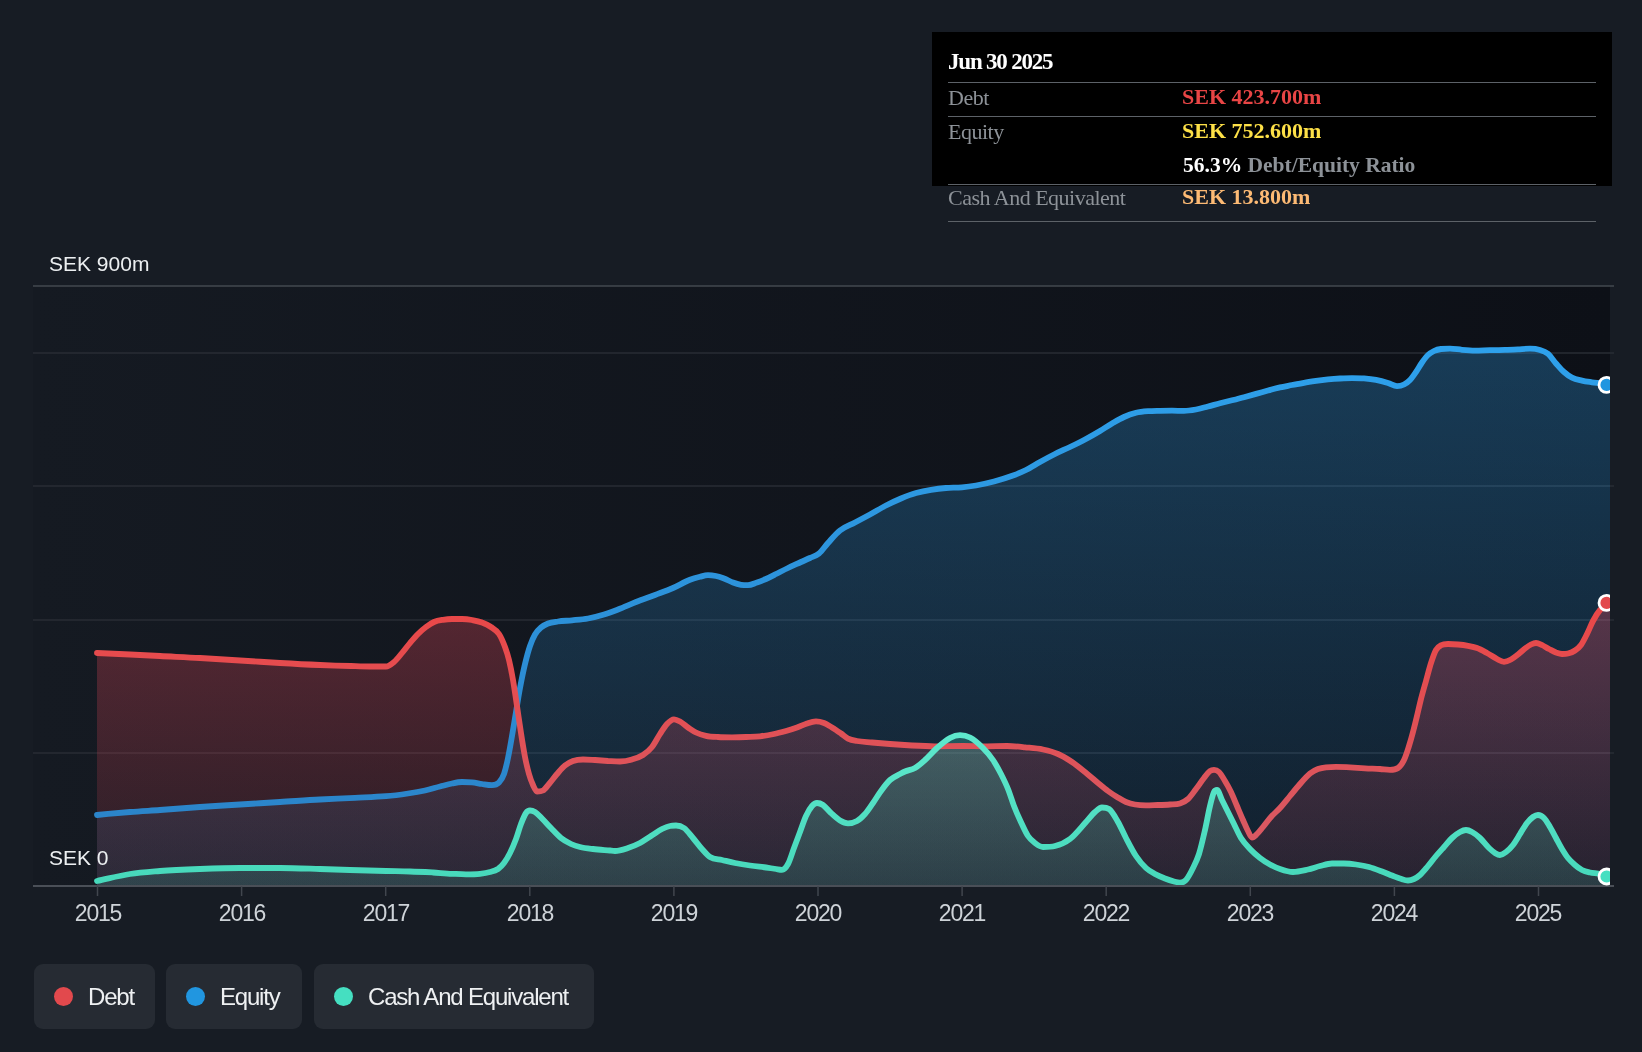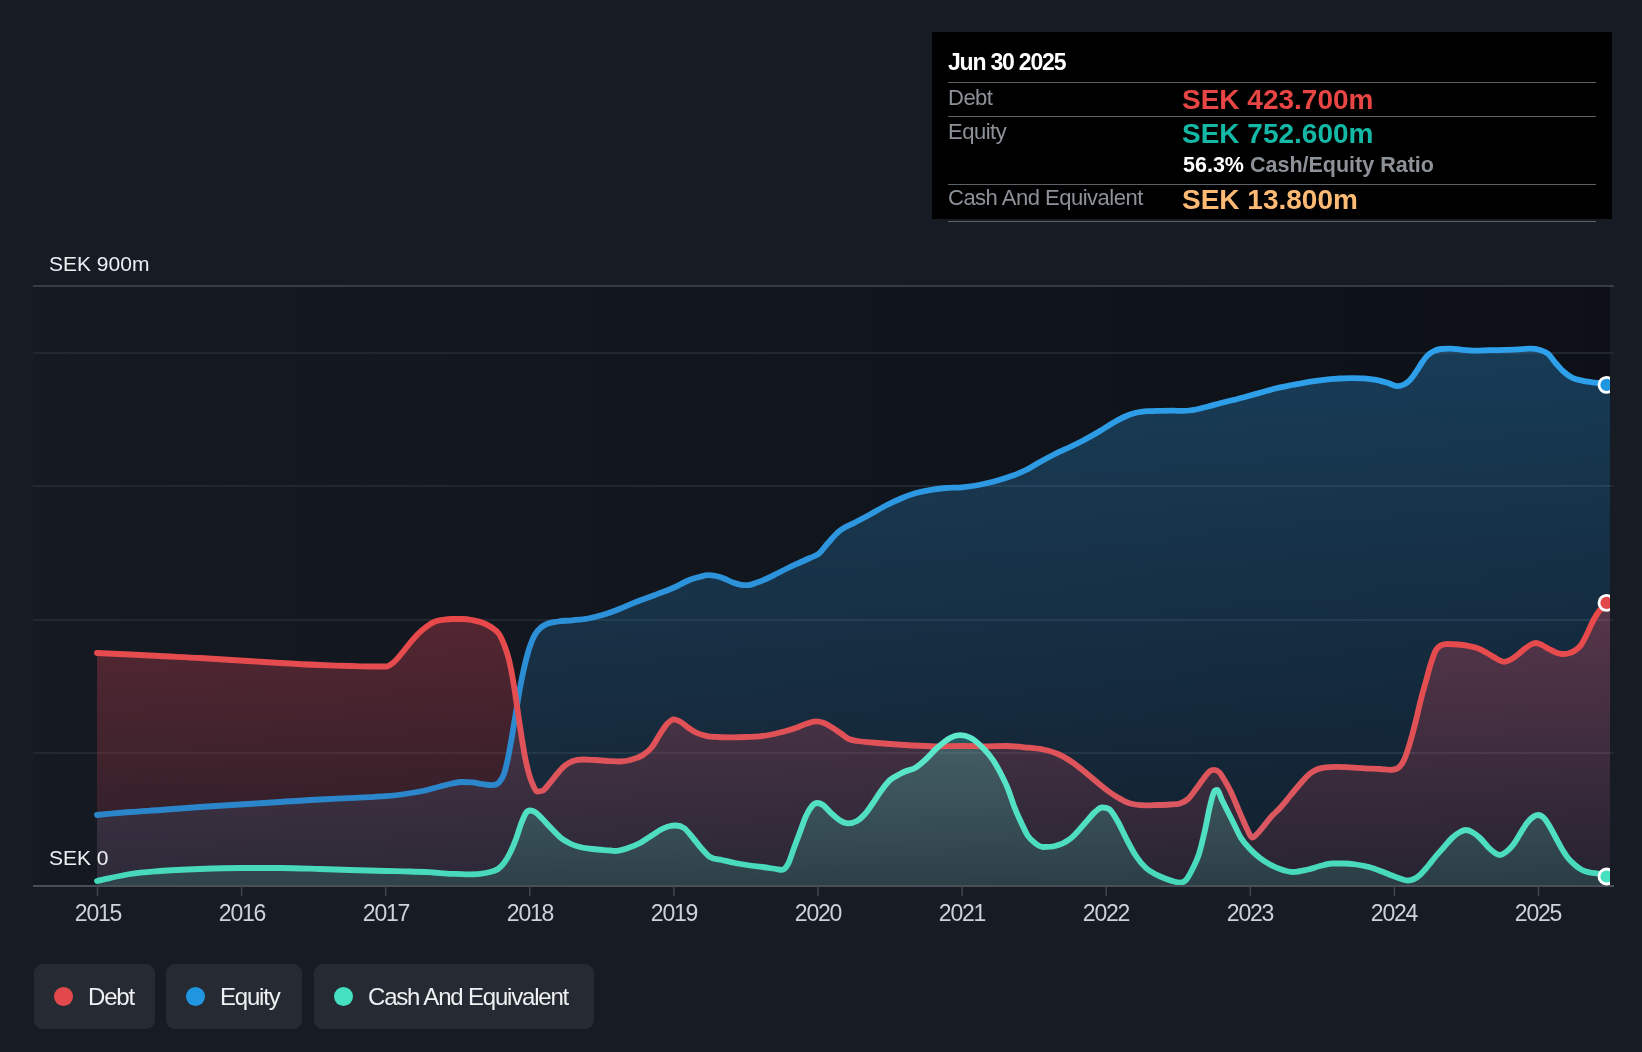--- a/index.html
+++ b/index.html
@@ -1,21 +1,21 @@
 <!DOCTYPE html>
 <html><head>
 <meta charset="utf-8">
 <style>
   html,body { margin:0; padding:0; background:#171c24; width:1642px; height:1052px;
     font-family:"Liberation Sans", sans-serif; overflow:hidden; }
   .abs { position:absolute; }
-  #tooltip { left:932px; top:32px; width:680px; height:187px; background:#000; }
+  #tooltip { left:932px; top:32px; width:680px; height:154px; background:#000;font-family:Liberation Serif, serif; }
   .tt-sep { position:absolute; left:16px; width:648px; height:0; border-top:1.4px solid #5d6268; }
   .tt-row { position:absolute; left:16px; width:648px; font-size:22px; letter-spacing:-0.5px; color:#8d9298; }
-  .tt-val { position:absolute; left:250px; font-weight:bold; font-size:28px; }
+  .tt-val { position:absolute; left:250px; font-weight:bold; font-size:22px; }
   .legend { position:absolute; top:964px; height:65px; background:#262b33; border-radius:9px;
       display:flex; align-items:center; color:#eef0f2; font-size:24px; font-weight:normal; letter-spacing:-1.2px;
       white-space:nowrap; overflow:hidden; }
   .dot { width:19px; height:19px; border-radius:50%; display:inline-block; margin-right:15px;
       margin-left:20px; flex:none; }
 </style>
 </head>
 <body>
 <svg width="1642" height="1052" viewBox="0 0 1642 1052" style="position:absolute;top:0;left:0">
 <defs>
@@ -99,22 +99,22 @@
 <text x="1394" y="920.5" font-family="Liberation Sans, sans-serif" font-size="23" letter-spacing="-1.2" fill="#ced3d8" text-anchor="middle">2024</text>
 <text x="1538" y="920.5" font-family="Liberation Sans, sans-serif" font-size="23" letter-spacing="-1.2" fill="#ced3d8" text-anchor="middle">2025</text>
 </svg>
 <div class="abs" id="tooltip">
   <div class="abs" style="left:16px;top:17px;font-size:23px;font-weight:bold;letter-spacing:-1.2px;color:#fff">Jun 30 2025</div>
   <div class="tt-sep" style="top:50px"></div>
   <div class="tt-row" style="top:53px">Debt</div>
   <div class="tt-val" style="top:52px;color:#e84545">SEK 423.700m</div>
   <div class="tt-sep" style="top:84px"></div>
   <div class="tt-row" style="top:87px">Equity</div>
-  <div class="tt-val" style="top:86px;color:#14b8a6">SEK 752.600m</div>
-  <div style="position:absolute;top:121px;left:251px;color:#fff;font-weight:bold;font-size:21.5px">56.3% <span style="color:#8d9298">Cash/Equity Ratio</span></div>
+  <div class="tt-val" style="top:86px;color:#fde047">SEK 752.600m</div>
+  <div style="position:absolute;top:121px;left:251px;color:#fff;font-weight:bold;font-size:21.5px">56.3% <span style="color:#8d9298">Debt/Equity Ratio</span></div>
   <div class="tt-sep" style="top:152px"></div>
   <div class="tt-row" style="top:153px">Cash And Equivalent</div>
   <div class="tt-val" style="top:152px;color:#fdba74">SEK 13.800m</div>
   <div class="tt-sep" style="top:189px"></div>
 </div>
 <div class="legend" style="left:34px; width:121px"><span class="dot" style="background:#e2494d"></span>Debt</div>
 <div class="legend" style="left:166px; width:136px"><span class="dot" style="background:#2196e0"></span>Equity</div>
 <div class="legend" style="left:314px; width:280px"><span class="dot" style="background:#45dfc1"></span>Cash And Equivalent</div>
 
 </body></html>

